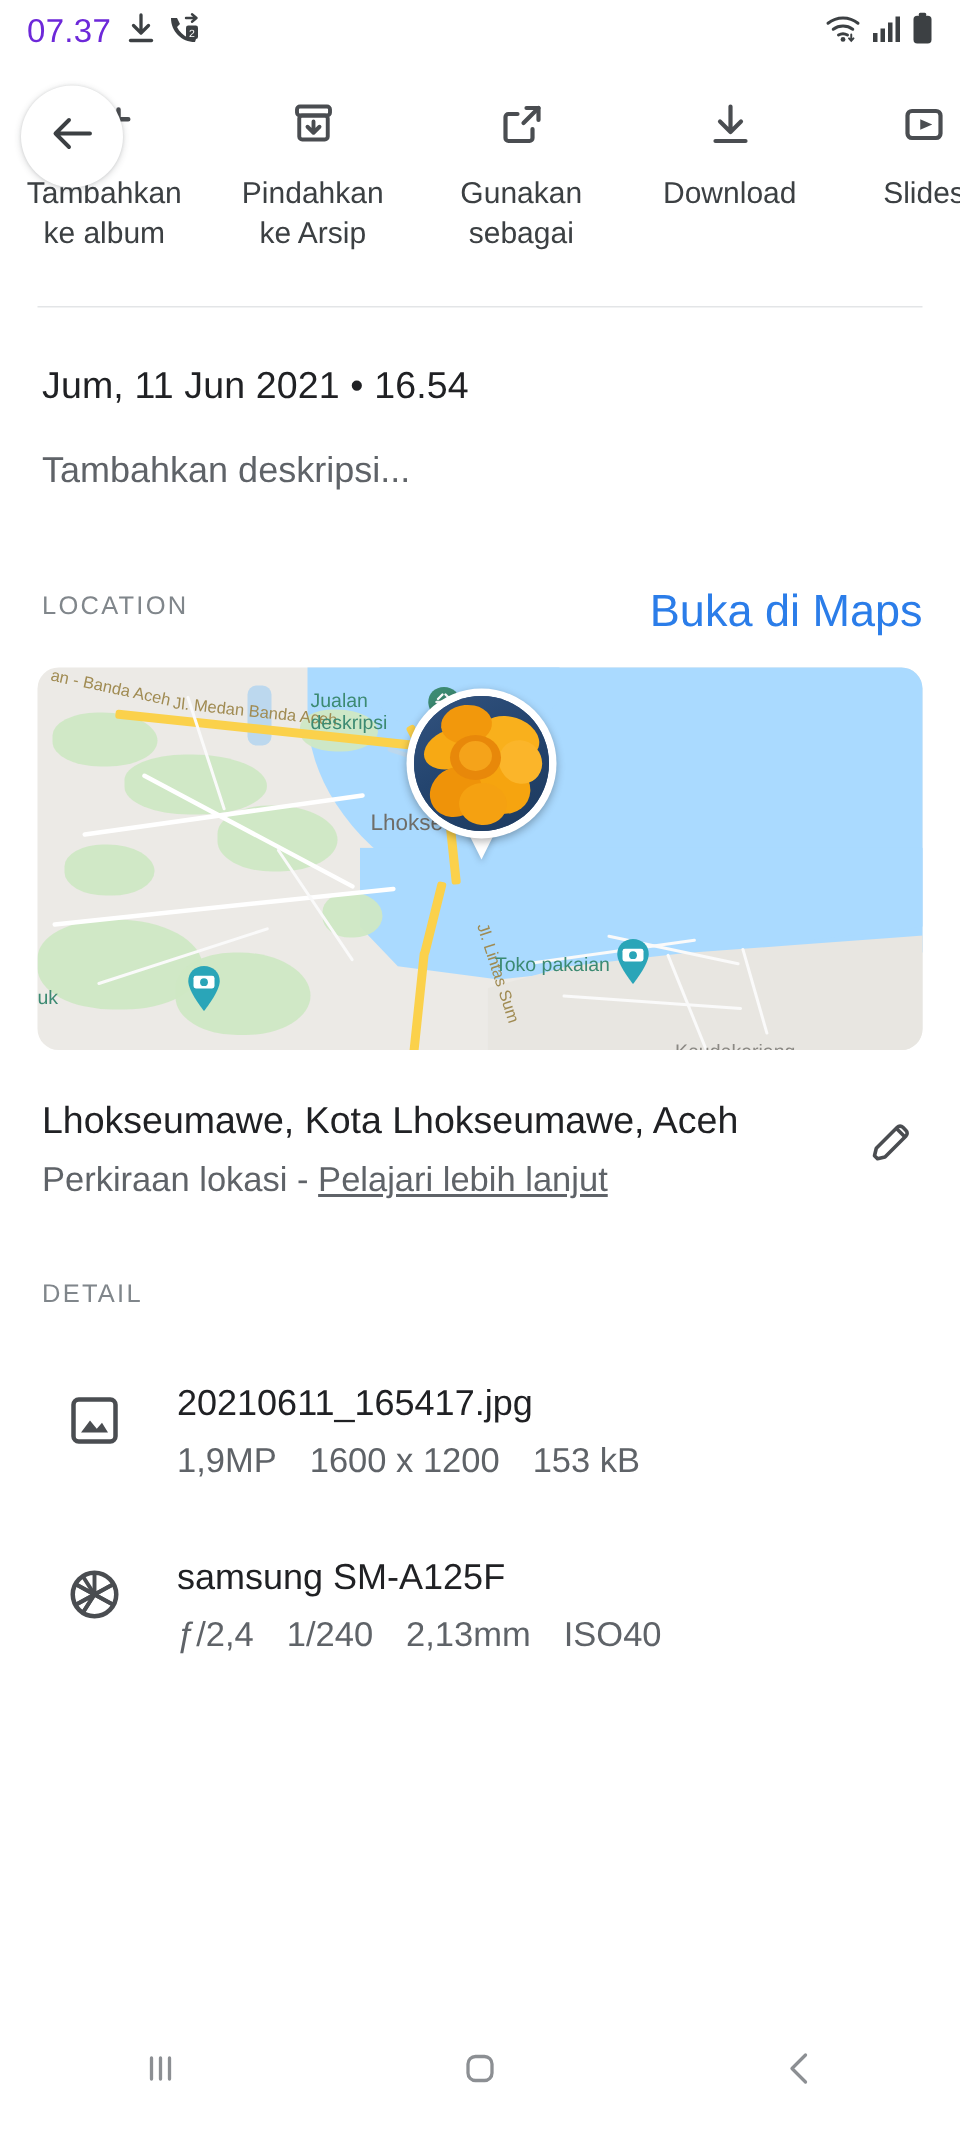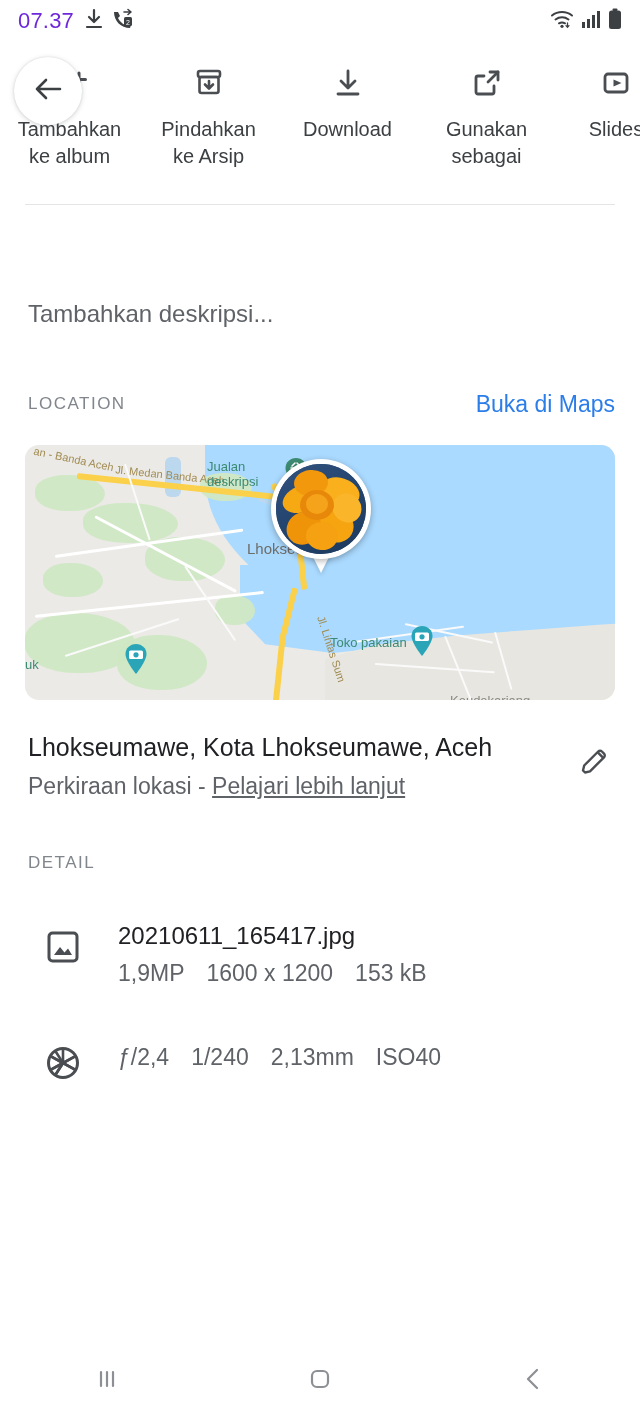--- a/index.html
+++ b/index.html
@@ -67,21 +67,21 @@
     font-size:24px; color:#5f6368;
   }
 
   
   .loc-head {
     position:absolute; left:28px; top:394px;
     font-size:17px; letter-spacing:1.5px; color:#80868b; font-weight:500;
   }
   .maps-link {
     position:absolute; right:25px; top:391px;
-    font-size:23px; color:#2b7de9; font-weight:500;
+    font-size:30px; color:#2b7de9; font-weight:500;
   }
 
   
   .map {
     position:absolute; left:25px; top:445px; width:590px; height:255px;
     border-radius:14px; overflow:hidden; background:#eceae6;
   }
   .map-water {
     position:absolute; right:-10px; top:-10px; width:420px; height:200px;
     background:#aadaff; border-bottom-left-radius:60% 80%;
@@ -251,37 +251,37 @@
           <path d="M20 18v7M20 25.5l-4-4M20 25.5l4-4" stroke="#4a4d51" stroke-width="2.6" fill="none" stroke-linecap="round" stroke-linejoin="round"></path>
         </svg>
       </div>
       <div class="action-label">Pindahkan
 ke Arsip</div>
     </div>
 
     <div class="action-item">
       <div class="action-ic">
         <svg width="40" height="40" viewBox="0 0 40 40">
-          <path d="M20 8v16M20 25l-7-7M20 25l7-7" stroke="#4a4d51" stroke-width="2.8" fill="none" stroke-linecap="round" stroke-linejoin="round"></path>
-          <path d="M10 31h20" stroke="#4a4d51" stroke-width="2.8" stroke-linecap="round"></path>
-        </svg>
-      </div>
-      <div class="action-label">Download</div>
+          <path d="M23 9h8v8" stroke="#4a4d51" stroke-width="2.8" fill="none" stroke-linecap="round" stroke-linejoin="round"></path>
+          <path d="M31 9L21 19" stroke="#4a4d51" stroke-width="2.8" fill="none" stroke-linecap="round"></path>
+          <path d="M27 23v6a2 2 0 0 1-2 2H11a2 2 0 0 1-2-2V15a2 2 0 0 1 2-2h6" stroke="#4a4d51" stroke-width="2.8" fill="none" stroke-linecap="round" stroke-linejoin="round"></path>
+        </svg>
+      </div>
+      <div class="action-label">Gunakan
+sebagai</div>
     </div>
 
     <div class="action-item">
       <div class="action-ic">
         <svg width="40" height="40" viewBox="0 0 40 40">
-          <path d="M23 9h8v8" stroke="#4a4d51" stroke-width="2.8" fill="none" stroke-linecap="round" stroke-linejoin="round"></path>
-          <path d="M31 9L21 19" stroke="#4a4d51" stroke-width="2.8" fill="none" stroke-linecap="round"></path>
-          <path d="M27 23v6a2 2 0 0 1-2 2H11a2 2 0 0 1-2-2V15a2 2 0 0 1 2-2h6" stroke="#4a4d51" stroke-width="2.8" fill="none" stroke-linecap="round" stroke-linejoin="round"></path>
-        </svg>
-      </div>
-      <div class="action-label">Gunakan
-sebagai</div>
+          <path d="M20 8v16M20 25l-7-7M20 25l7-7" stroke="#4a4d51" stroke-width="2.8" fill="none" stroke-linecap="round" stroke-linejoin="round"></path>
+          <path d="M10 31h20" stroke="#4a4d51" stroke-width="2.8" stroke-linecap="round"></path>
+        </svg>
+      </div>
+      <div class="action-label">Download</div>
     </div>
 
     <div class="action-item clipped">
       <div class="action-ic">
         <svg width="40" height="40" viewBox="0 0 40 40">
           <rect x="9" y="11" width="22" height="18" rx="3" stroke="#4a4d51" stroke-width="2.8" fill="none"></rect>
           <path d="M17.5 16.5l8 3.5-8 3.5z" fill="#4a4d51"></path>
         </svg>
       </div>
       <div class="action-label">Slides</div>
@@ -291,20 +291,21 @@
   <div class="backbtn">
     <span>
       <svg width="34" height="30" viewBox="0 0 34 30">
         <path d="M29 15H6M15 6L6 15l9 9" stroke="#3c4043" stroke-width="2.6" fill="none" stroke-linecap="round" stroke-linejoin="round"></path>
       </svg>
     </span>
   </div>
 
   <div class="divider"></div>
 
+  <div class="datetime">Jum, 11 Jun 2021  •  16.54</div>
   <div class="description">Tambahkan deskripsi...</div>
 
   <div class="loc-head">LOCATION</div>
   <div class="maps-link">Buka di Maps</div>
 
   <div class="map">
     <div class="map-water"></div>
     <div class="map-water-top"></div>
     <div class="map-water2"></div>
     <div class="land-bottom"></div>
@@ -423,20 +424,21 @@
         <circle cx="21" cy="21" r="14.5" stroke="#4a4d51" stroke-width="3" fill="none"></circle>
         <path d="M21 6.5L21 21 33.5 14.2" stroke="#4a4d51" stroke-width="2.6" fill="none"></path>
         <path d="M33.5 14.2L21 21l12.5 6.8" stroke="#4a4d51" stroke-width="2.6" fill="none"></path>
         <path d="M33.5 27.8L21 21 13 33.5" stroke="#4a4d51" stroke-width="2.6" fill="none"></path>
         <path d="M13 33.5L21 21 8.5 27.8" stroke="#4a4d51" stroke-width="2.6" fill="none"></path>
         <path d="M8.5 27.8L21 21 8.5 14.2" stroke="#4a4d51" stroke-width="2.6" fill="none"></path>
         <path d="M8.5 14.2L21 21 13 8.5" stroke="#4a4d51" stroke-width="2.6" fill="none"></path>
       </svg>
     </div>
     <div class="detail-text">
+      <div class="detail-title">samsung SM-A125F</div>
       <div class="detail-meta">
         <span>ƒ/2,4</span><span>1/240</span><span>2,13mm</span><span>ISO40</span>
       </div>
     </div>
   </div>
 
   <div class="navbar">
     <div class="nav-btn">
       <span>
         <svg width="34" height="34" viewBox="0 0 34 34">

